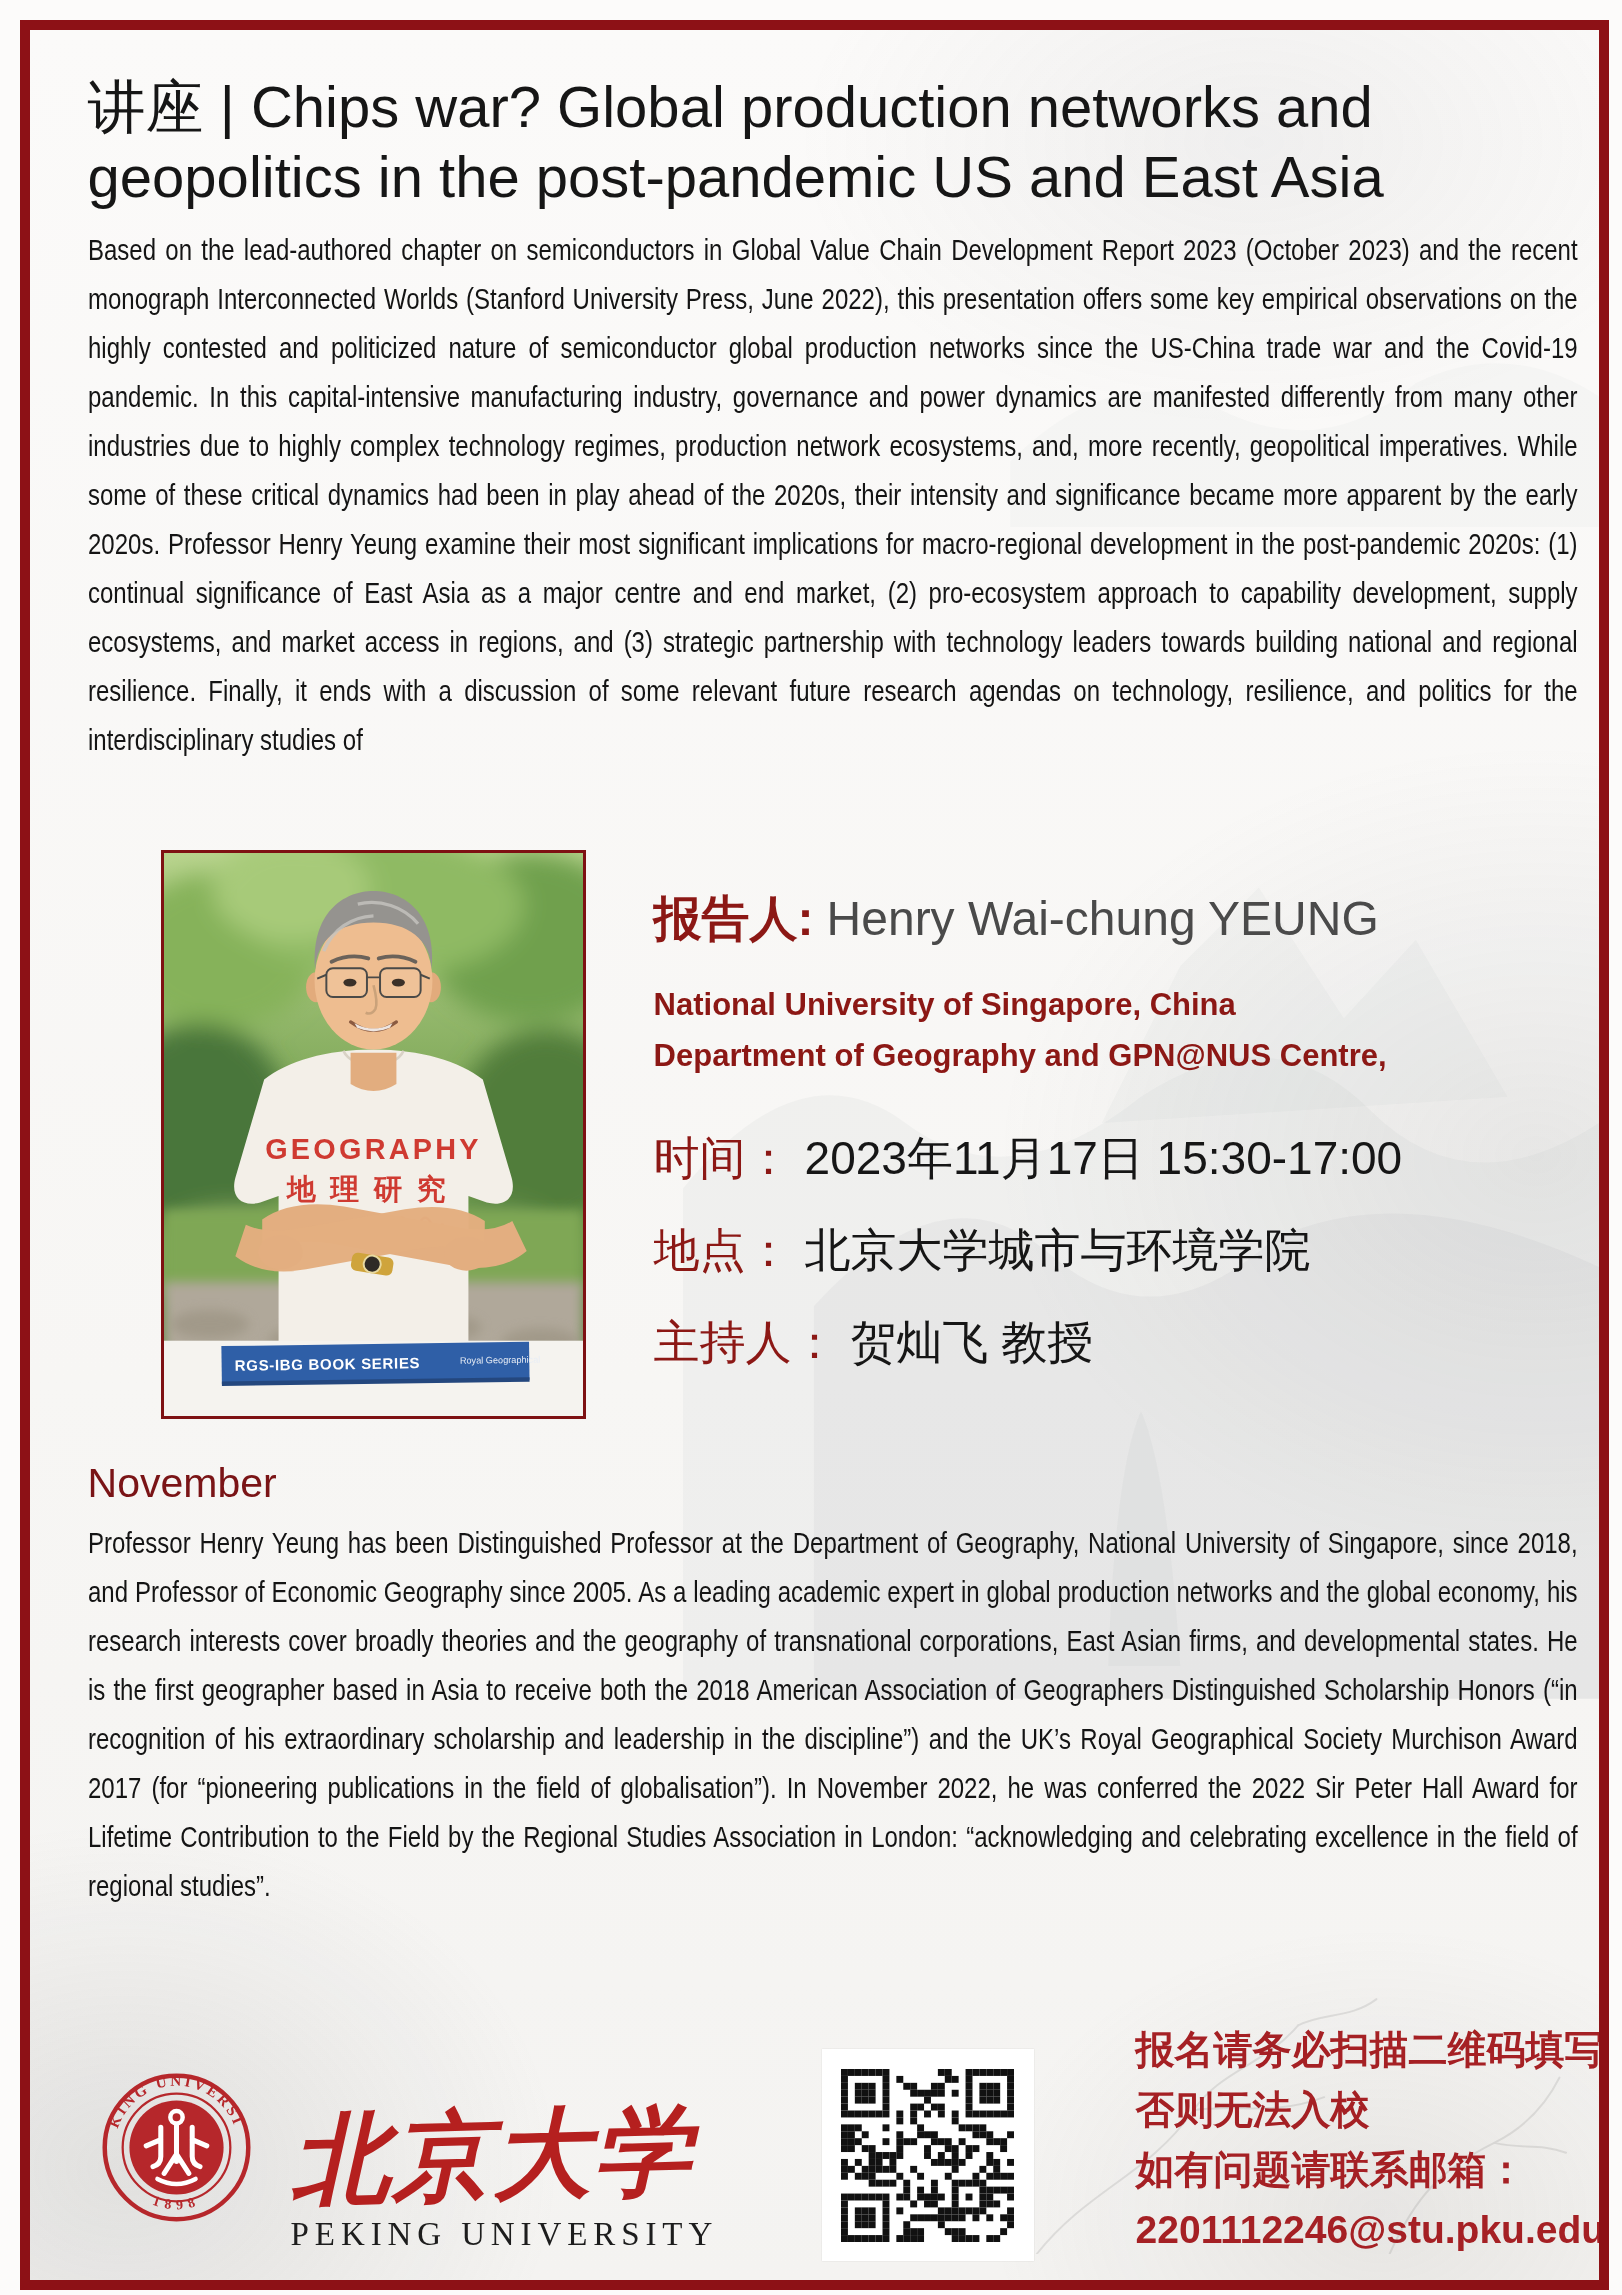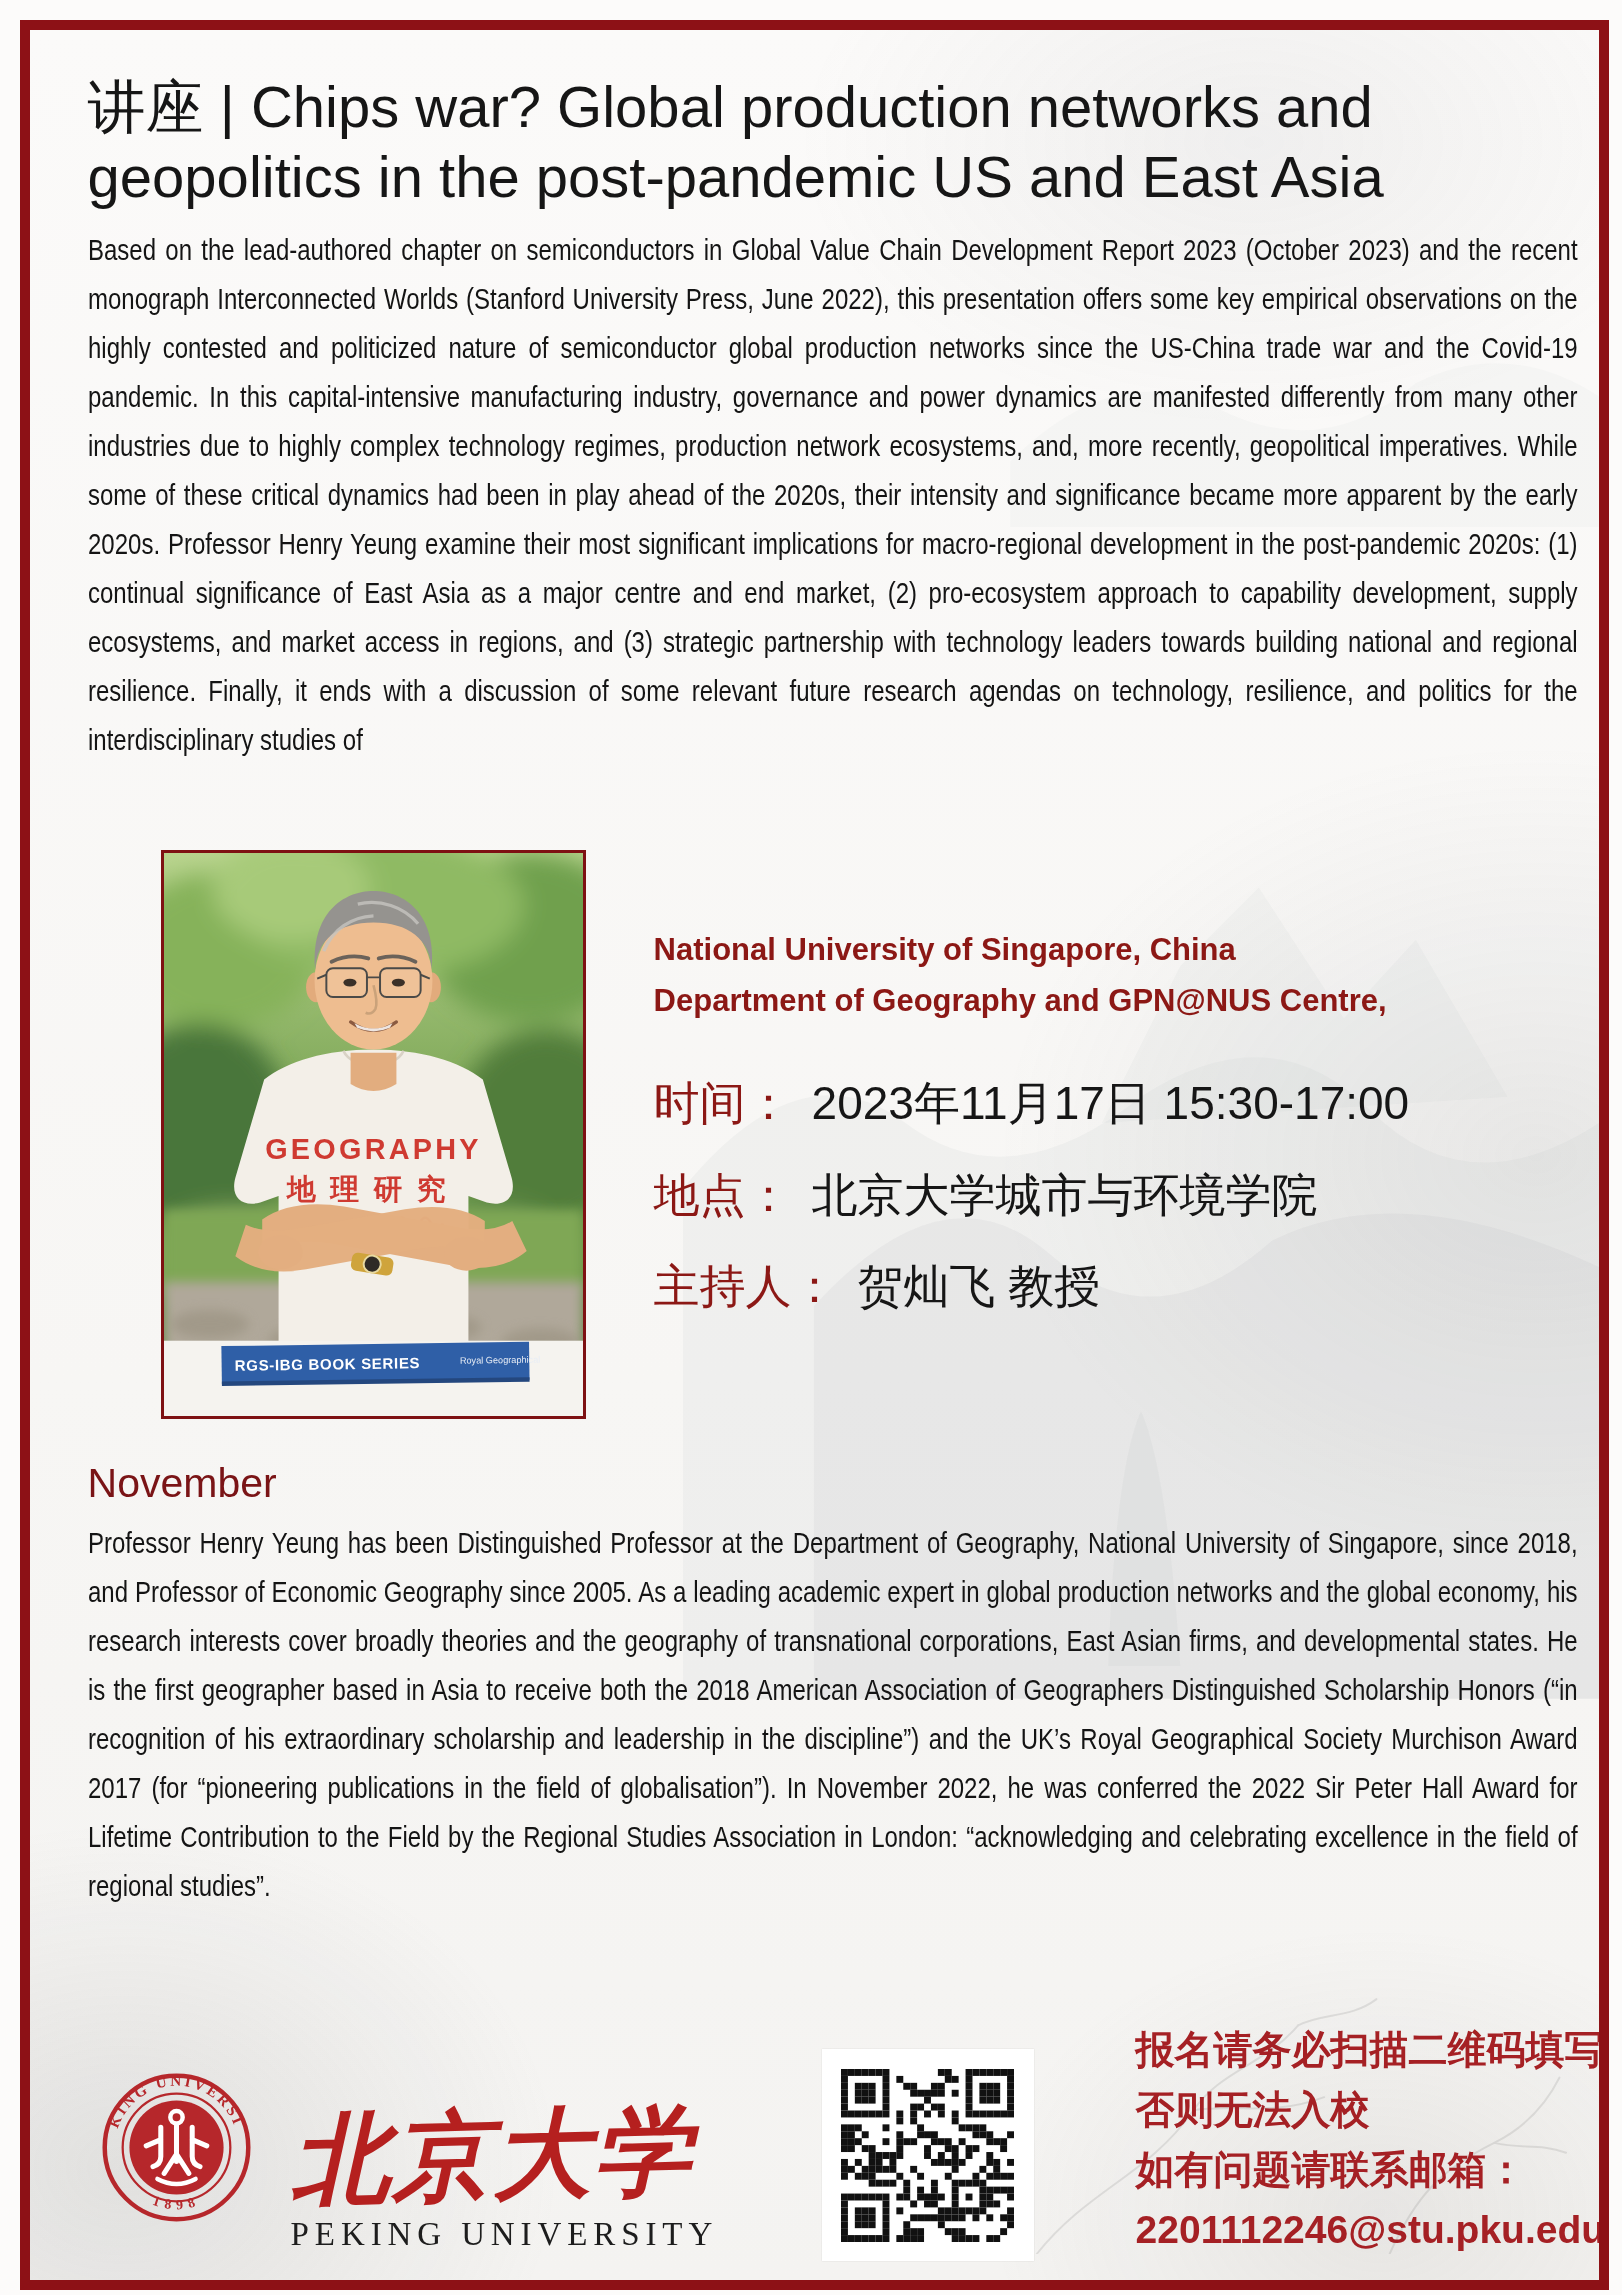--- a/index.html
+++ b/index.html
@@ -45,21 +45,21 @@
   }
   .photo svg{display:block;}
   .info{margin-left:68px;padding-top:41px;}
   .speaker-line{font-size:48px;line-height:1.15;}
   .speaker-label{color:#8c1815;font-weight:700;}
   .speaker-name{color:#4a4a4a;margin-left:13px;}
   .affiliation{margin-top:33px;font-size:31px;line-height:1.65;color:#8c1815;font-weight:700;}
   .details{margin-top:52px;}
   .detail-row{font-size:46px;line-height:1.1;margin-bottom:41px;white-space:nowrap;}
   .detail-label{color:#8c1815;font-weight:400;}
-  .detail-value{color:#161616;margin-left:20px;text-align:center;}
+  .detail-value{color:#161616;margin-left:13px;text-align:center;}
 
   .footer{position:absolute;left:39px;right:39px;bottom:10.5px;height:262px;z-index:1;}
   .seal{position:absolute;left:29px;bottom:43px;width:157px;height:157px;}
   .pku-block{position:absolute;left:222px;bottom:16.4px;}
   .pku-cn{
     font-size:98px;line-height:1.05;color:#b5201f;font-weight:700;
     font-style:italic;letter-spacing:2.6px;transform:rotate(-1.5deg);
   }
   .pku-en{
     margin-top:9.2px;font-family:"Liberation Serif","DejaVu Serif",serif;
@@ -182,20 +182,23 @@
           <g transform="rotate(-0.8 320 780)">
             <rect x="88" y="750" width="470" height="58" fill="#2f5fa7"></rect>
             <rect x="88" y="804" width="470" height="7" fill="#24477e"></rect>
             <text x="108" y="788" font-family="Liberation Sans, DejaVu Sans, sans-serif" font-size="23" font-weight="bold" letter-spacing="1" fill="#ffffff">RGS-IBG BOOK SERIES</text>
             <text x="452" y="782" font-family="Liberation Sans, DejaVu Sans, sans-serif" font-size="14" fill="#e8edf5">Royal Geographical</text>
           </g>
         </svg>
       </div>
 
       <div class="info">
+        <div class="speaker-line">
+          <span class="speaker-label">报告人:</span><span class="speaker-name">Henry Wai-chung YEUNG</span>
+        </div>
         <div class="affiliation">
           <div>National University of Singapore, China</div>
           <div>Department of Geography and GPN@NUS Centre,</div>
         </div>
         <div class="details">
           <div class="detail-row">
             <span class="detail-label">时间：</span><span class="detail-value">2023年11月17日 15:30-17:00</span>
           </div>
           <div class="detail-row">
             <span class="detail-label">地点：</span><span class="detail-value">北京大学城市与环境学院</span>

